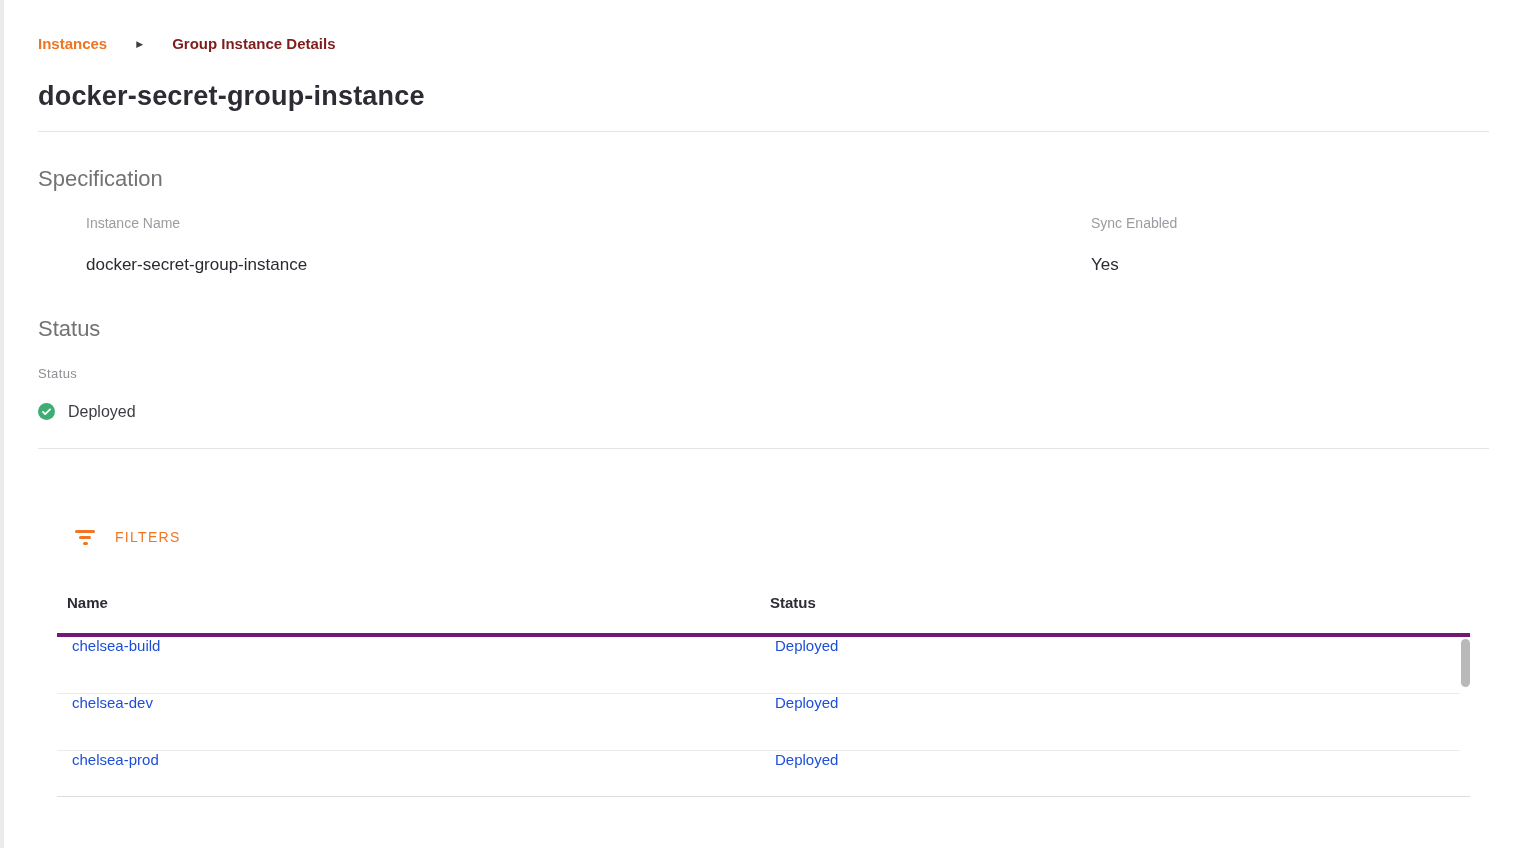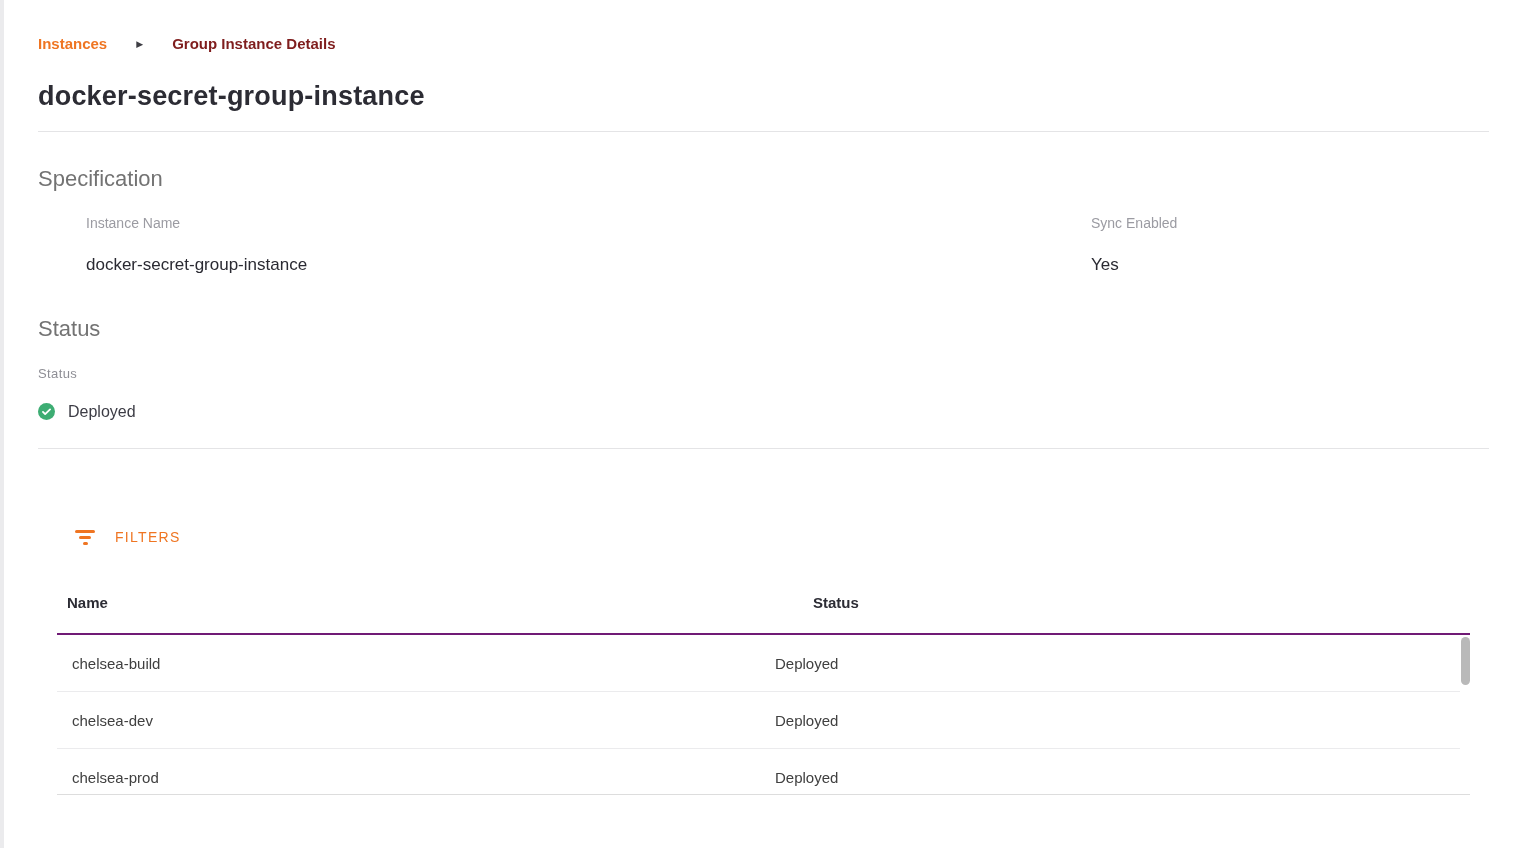--- a/index.html
+++ b/index.html
@@ -57,28 +57,28 @@
     background:none;border:none;padding:0 0 0 18px;cursor:pointer;height:20px;
     font-family:inherit;
   }
   .filter-icon{width:20px;height:15px;display:flex;flex-direction:column;align-items:center;justify-content:center;gap:3px;}
   .filter-icon i{display:block;height:3px;border-radius:2px;background:var(--accent);}
   .filter-icon i:nth-child(1){width:20px;}
   .filter-icon i:nth-child(2){width:12px;}
   .filter-icon i:nth-child(3){width:5px;}
   .filters-label{font-size:14px;font-weight:500;letter-spacing:1.3px;color:var(--accent);}
 
-  .thead{display:flex;margin-top:50px;padding:0 0 22px 10px;border-bottom:2px solid #701a75;
-         font-size:15px;line-height:16px;font-weight:700;color:var(--ink);gap:43px;}
+  .thead{display:flex;margin-top:50px;padding:0 0 22px 10px;border-bottom:4px solid #701a75;
+         font-size:15px;line-height:16px;font-weight:700;color:var(--ink);}
   .col-name{width:703px;}
   .col-status{flex:1;}
 
   .tbody{position:relative;height:160px;overflow:hidden;border-bottom:1px solid #dddddd;}
-  .trow{display:flex;align-items:center;height:57px;border-bottom:1px solid var(--line-soft);
-        padding-left:15px;margin-right:10px;font-size:15px;color:#404040;cursor:pointer;}
+  .trow{display:flex;align-items:flex-start;height:57px;border-bottom:1px solid var(--line-soft);
+        padding-left:15px;margin-right:10px;font-size:15px;color:#1d4ed8;cursor:pointer;}
   .trow .col-name{width:703px;}
   .scroll-thumb{position:absolute;top:2px;right:0;width:9px;height:48px;border-radius:5px;background:#b9b9b9;cursor:grab;}
 </style>
 </head>
 <body>
 
 <div class="left-strip"></div>
 
 <div class="page">
 

